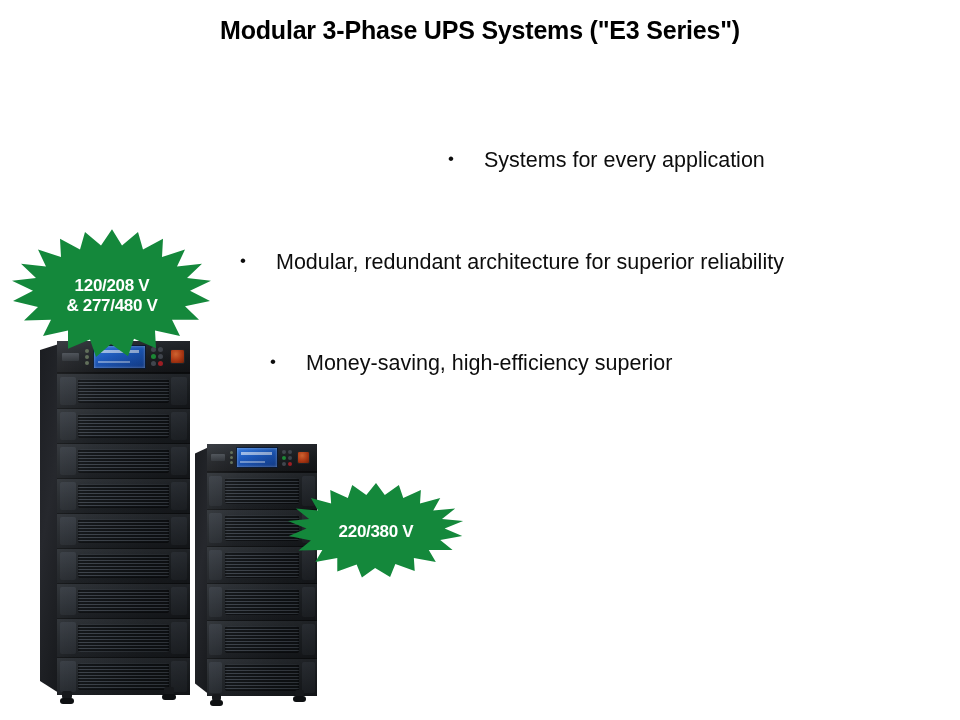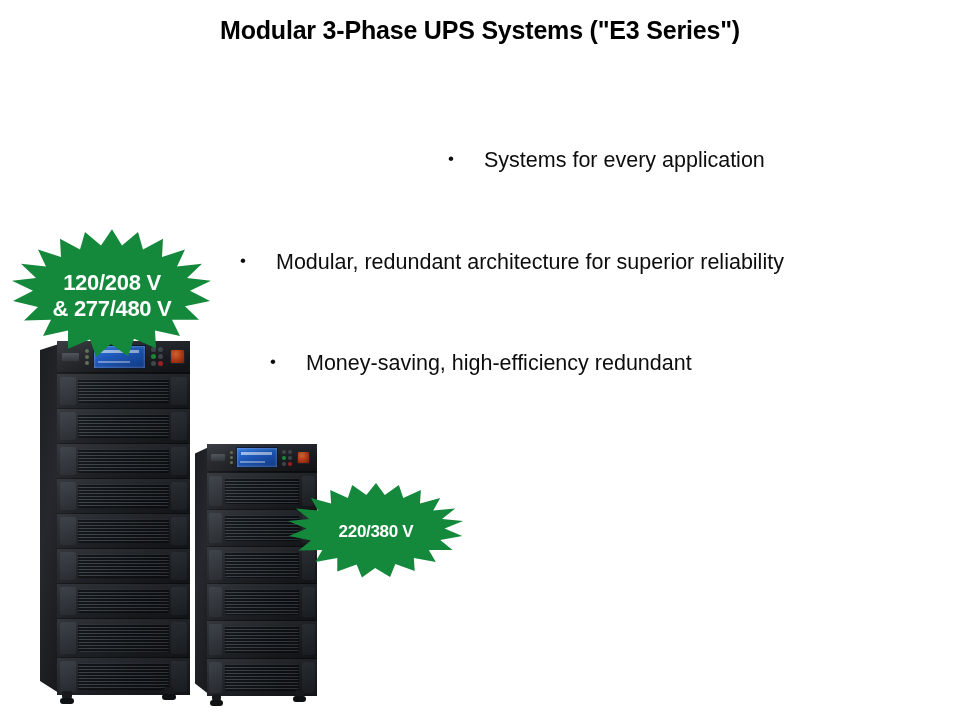--- a/index.html
+++ b/index.html
@@ -220,21 +220,21 @@
     <span class="btext">Systems for every application</span>
   </div>
 
   <div class="bullet-row" id="bullet-row-1">
     <span class="dot">•</span>
     <span class="btext">Modular, redundant architecture for superior reliability</span>
   </div>
 
   <div class="bullet-row" id="bullet-row-2">
     <span class="dot">•</span>
-    <span class="btext">Money-saving, high-efficiency redundant</span>
+    <span class="btext">Money-saving, high-efficiency superior</span>
   </div>
 
 </div>
 
 <div class="ups" id="ups-large" style="left:40px; top:335px; width:152px; height:368px;">
 
   <div class="ups-side" style="width:22px; height:352px; left:0; top:8px;
               clip-path: polygon(0 2%, 100% 0, 100% 100%, 0 96%);"></div>
 
   <div class="ups-face" id="ups-large-face" style="left:17px; width:133px; height:354px; top:6px;">
@@ -372,21 +372,21 @@
 </div>
 
 <div class="burst" id="callout-voltage-na" style="left:12px; top:228px; width:200px; height:135px;">
   <svg viewBox="0 0 200 200" preserveAspectRatio="none">
     <polygon fill="#14883b" points="
       100,2 110,26 126,6 131,32 151,16 150,43 173,32 165,57 190,53 175,74 199,78 178,93
       198,108 173,116 187,136 160,136 168,160 143,152 144,178 122,164 116,190 99,172
       84,191 78,165 56,179 56,152 31,160 39,136 12,137 26,117 1,108 21,93 0,78 24,74
       9,53 34,57 26,32 49,43 48,16 68,32 73,6 89,26"></polygon>
   </svg>
-  <div class="burst-label" style="font-size:22px;">
+  <div class="burst-label" style="font-size:17px;">
     <div>120/208 V</div>
     <div>&amp; 277/480 V</div>
   </div>
 </div>
 
 <div class="burst" id="callout-voltage-intl" style="left:288px; top:482px; width:176px; height:100px;align-items:center;">
   <svg viewBox="0 0 200 200" preserveAspectRatio="none">
     <polygon fill="#14883b" points="
       100,2 110,26 126,6 131,32 151,16 150,43 173,32 165,57 190,53 175,74 199,78 178,93
       198,108 173,116 187,136 160,136 168,160 143,152 144,178 122,164 116,190 99,172

